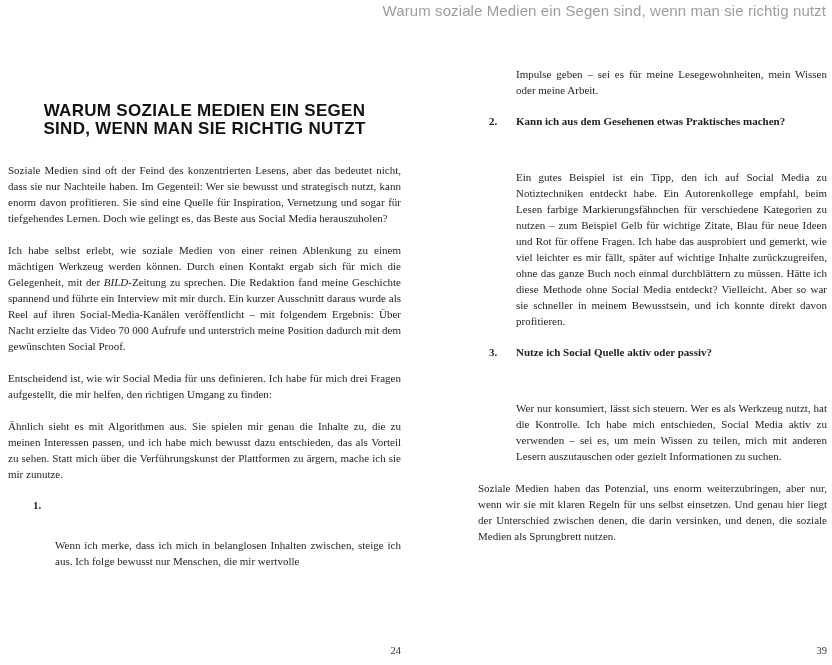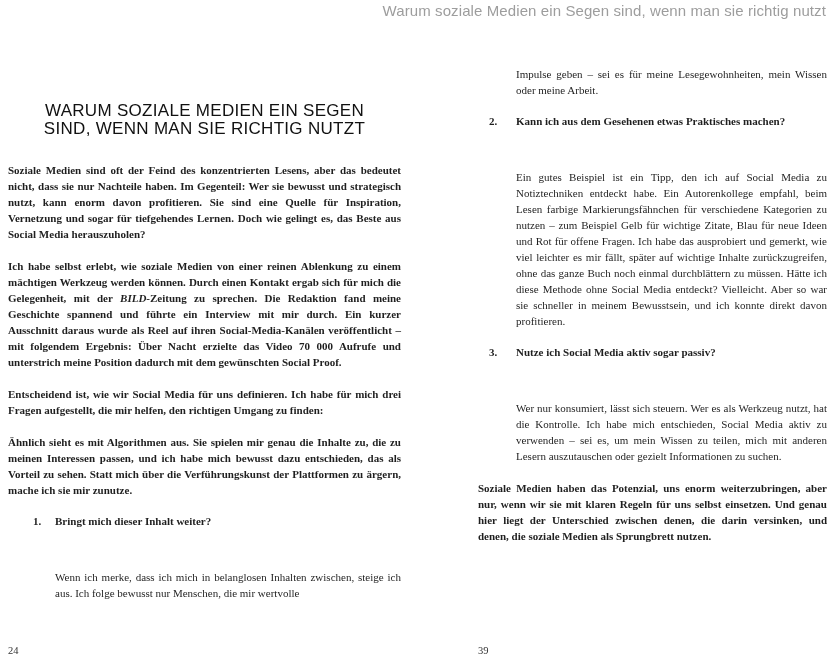--- a/index.html
+++ b/index.html
@@ -20,38 +20,38 @@
     position: absolute; top: 0; height: 665px;
     font-family: "Liberation Serif", serif;
     font-size: 11px; line-height: 16px; color: #1f1f1f;
   }
   .page-left  { left: 8px;   width: 393px; }
   .page-right { left: 478px; width: 349px; padding-top: 50px; }
   .chapter-title {
     margin: 102px 0 24px 0;
     text-align: center;
     font-family: "Liberation Sans", sans-serif;
-    font-weight: 400;
+    font-weight: 700;
     font-size: 17px; line-height: 18px;
     letter-spacing: 0.3px;
     color: #111111;
   }
-  p.body-para { margin: 16px 0 15px 0; text-align: justify; font-weight: bold; }
+  p.body-para { margin: 16px 0 15px 0; text-align: justify; }
   .list-item { display: flex; margin: 0 0 15px 0; }
   .page-left  .list-item { padding-left: 25px; }
   .page-right .list-item { padding-left: 11px; }
   .li-num { flex: 0 0 22px; font-weight: 700; }
   .page-right .li-num { flex: 0 0 27px; }
   .li-content { flex: 1 1 auto; }
   .li-heading { font-weight: 700; }
   .li-body { text-align: justify; margin-top: 40px; }
   .continuation { margin: 16px 0 15px 38px; text-align: justify; }
   .page-number {
     position: absolute; top: 643px; left: 0;
-    width: 100%; text-align: left;
+    width: 100%; text-align: right;
     font-size: 10.5px; color: #333333;
   }
   em { font-style: italic; }
 </style>
 </head>
 <body>
 
 <div class="running-header">Warum soziale Medien ein Segen sind, wenn man sie richtig nutzt</div>
 
 <div class="page page-left">
@@ -65,21 +65,20 @@
   <p class="body-para">
     <span>Ich habe selbst erlebt, wie soziale Medien von einer reinen Ablenkung zu einem mächtigen Werkzeug werden können. Durch einen Kontakt ergab sich für mich die Gelegenheit, mit der </span><em>BILD</em><span>-Zeitung zu sprechen. Die Redaktion fand meine Geschichte spannend und führte ein Interview mit mir durch. Ein kurzer Ausschnitt daraus wurde als Reel auf ihren Social-Media-Kanälen veröffentlicht – mit folgendem Ergebnis: Über Nacht erzielte das Video 70&nbsp;000 Aufrufe und unterstrich meine Position dadurch mit dem gewünschten Social Proof.</span>
   </p>
 
   <p class="body-para">Entscheidend ist, wie wir Social Media für uns definieren. Ich habe für mich drei Fragen aufgestellt, die mir helfen, den richtigen Umgang zu finden:</p>
   <p class="body-para">Ähnlich sieht es mit Algorithmen aus. Sie spielen mir genau die Inhalte zu, die zu meinen Interessen passen, und ich habe mich bewusst dazu entschieden, das als Vorteil zu sehen. Statt mich über die Verführungskunst der Plattformen zu ärgern, mache ich sie mir zunutze.</p>
 
   <div class="list-item">
     <span class="li-num">1.</span>
     <div class="li-content">
-      <div class="li-heading">Bringt mich dieser Inhalt weiter?</div>
       <div class="li-body">Wenn ich merke, dass ich mich in belanglosen Inhalten zwischen, steige ich aus. Ich folge bewusst nur Menschen, die mir wertvolle</div>
     </div>
   </div>
 
   <div class="page-number">24</div>
 </div>
 
 <div class="page page-right">
   <p class="continuation">Impulse geben – sei es für meine Lesegewohnheiten, mein Wissen oder meine Arbeit.</p>
 
@@ -87,21 +86,21 @@
     <span class="li-num">2.</span>
     <div class="li-content">
       <div class="li-heading">Kann ich aus dem Gesehenen etwas Praktisches machen?</div>
       <div class="li-body">Ein gutes Beispiel ist ein Tipp, den ich auf Social Media zu Notiztechniken entdeckt habe. Ein Autorenkollege empfahl, beim Lesen farbige Markierungsfähnchen für verschiedene Kategorien zu nutzen – zum Beispiel Gelb für wichtige Zitate, Blau für neue Ideen und Rot für offene Fragen. Ich habe das ausprobiert und gemerkt, wie viel leichter es mir fällt, später auf wichtige Inhalte zurückzugreifen, ohne das ganze Buch noch einmal durchblättern zu müssen. Hätte ich diese Methode ohne Social Media entdeckt? Vielleicht. Aber so war sie schneller in meinem Bewusstsein, und ich konnte direkt davon profitieren.</div>
     </div>
   </div>
 
   <div class="list-item">
     <span class="li-num">3.</span>
     <div class="li-content">
-      <div class="li-heading">Nutze ich Social Media aktiv sogar passiv?</div>
+      <div class="li-heading">Nutze ich Social Quelle aktiv oder passiv?</div>
       <div class="li-body">Wer nur konsumiert, lässt sich steuern. Wer es als Werkzeug nutzt, hat die Kontrolle. Ich habe mich entschieden, Social Media aktiv zu verwenden – sei es, um mein Wissen zu teilen, mich mit anderen Lesern auszutauschen oder gezielt Informationen zu suchen.</div>
     </div>
   </div>
 
   <p class="body-para">Soziale Medien haben das Potenzial, uns enorm weiterzubringen, aber nur, wenn wir sie mit klaren Regeln für uns selbst einsetzen. Und genau hier liegt der Unterschied zwischen denen, die darin versinken, und denen, die soziale Medien als Sprungbrett nutzen.</p>
 
   <div class="page-number">39</div>
 </div>
 
 </body></html>

